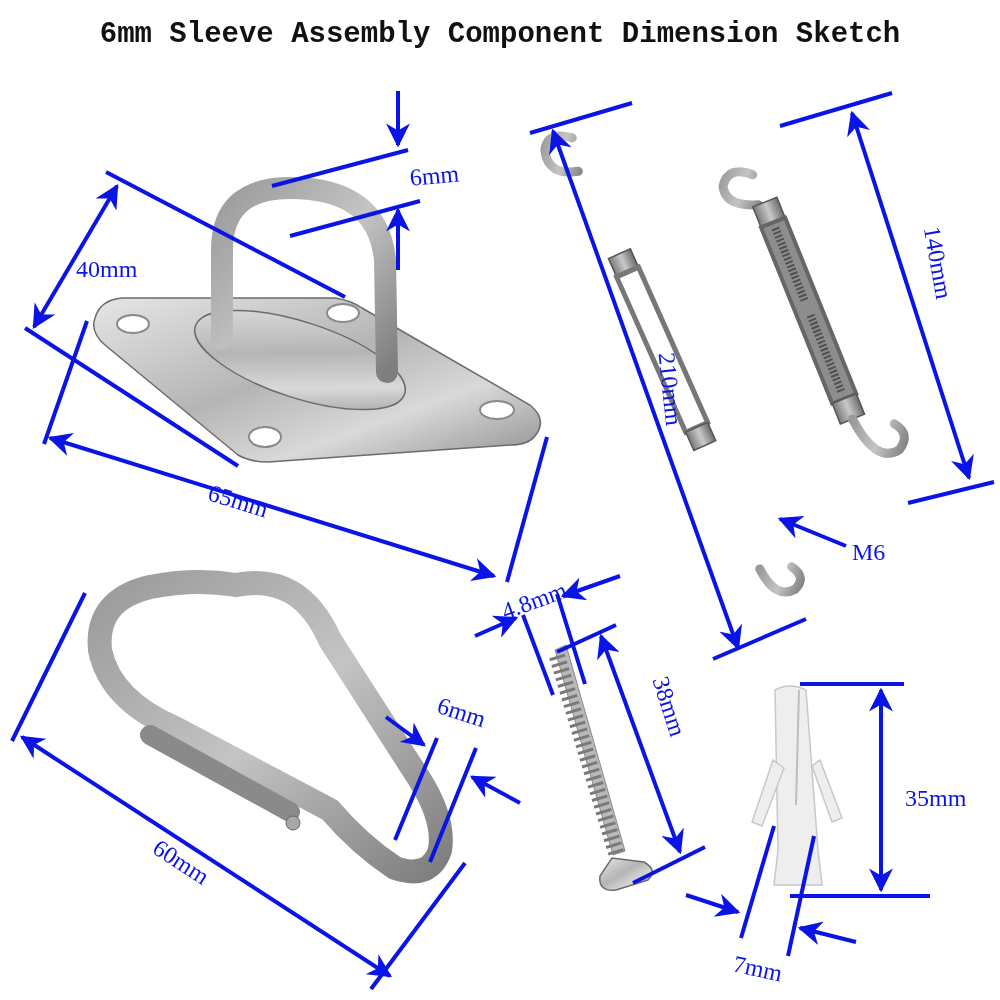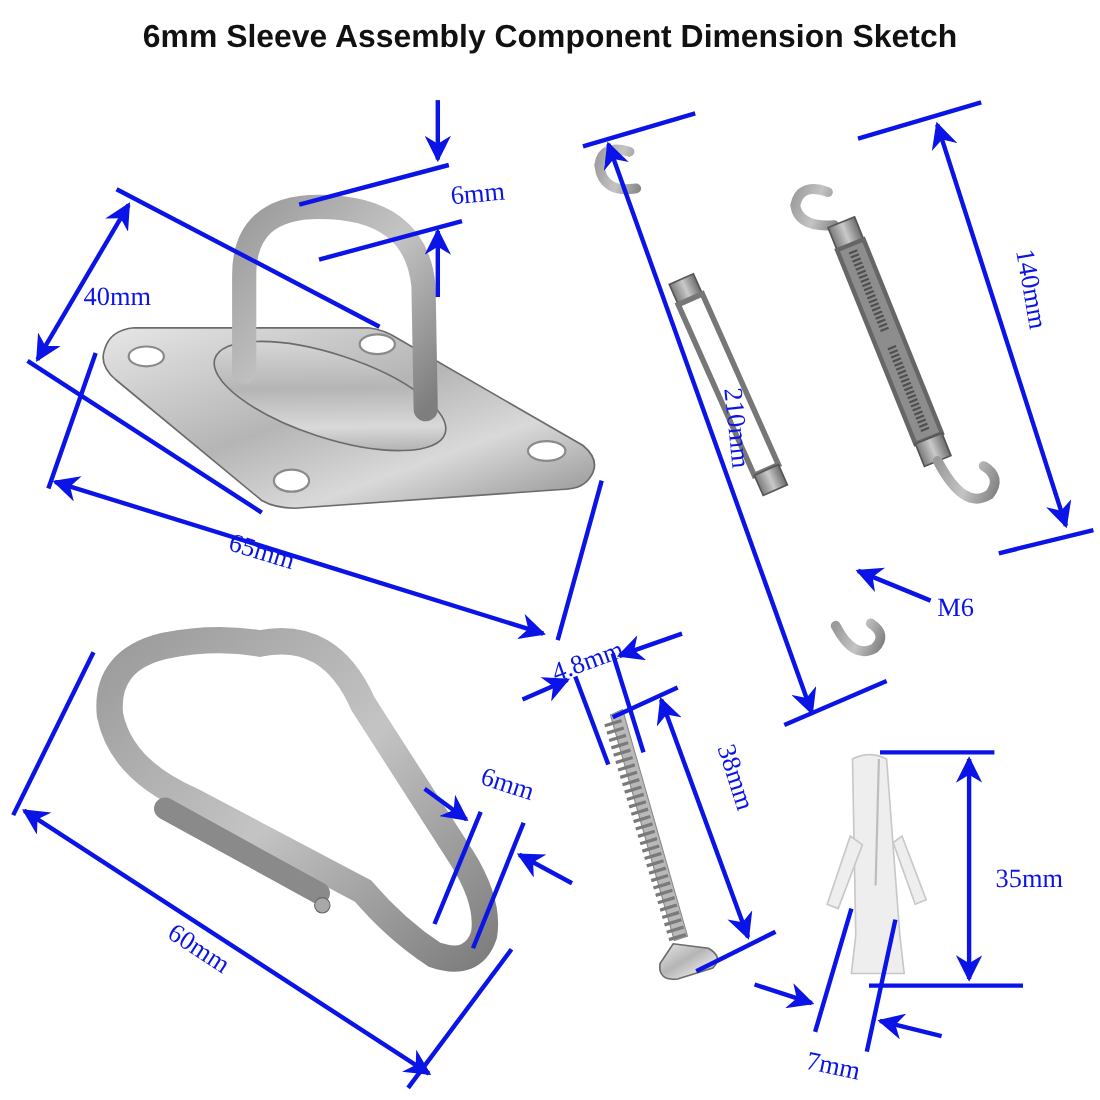--- a/index.html
+++ b/index.html
@@ -1,19 +1,19 @@
 <!DOCTYPE html>
 <html><head>
   <meta charset="utf-8">
   <style>
     html, body { margin: 0; padding: 0; background: #ffffff; }
     body { width: 1000px; height: 1000px; overflow: hidden; position: relative; }
     .title {
       position: absolute; left: 0; top: 18px; width: 1000px; text-align: center;
-      font-family: Liberation Sans, sans-serif;
+      font-family: Liberation Mono, monospace;
       font-weight: bold; font-size: 29px; color: #111111; letter-spacing: 0px;
     }
     svg.stage { position: absolute; left: 0; top: 0; }
     .dim { stroke: #0a14e6; stroke-width: 4; fill: none; stroke-linecap: butt; }
     .lbl {
       font-family: "Liberation Serif", "DejaVu Serif", serif;
       font-size: 24px; fill: #0a14e6;
     }
     .metal { fill: url(#steel); stroke: #6b6b6b; stroke-width: 1.5; }
     .metal-dark { fill: url(#steelDark); stroke: #555; stroke-width: 1.5; }

